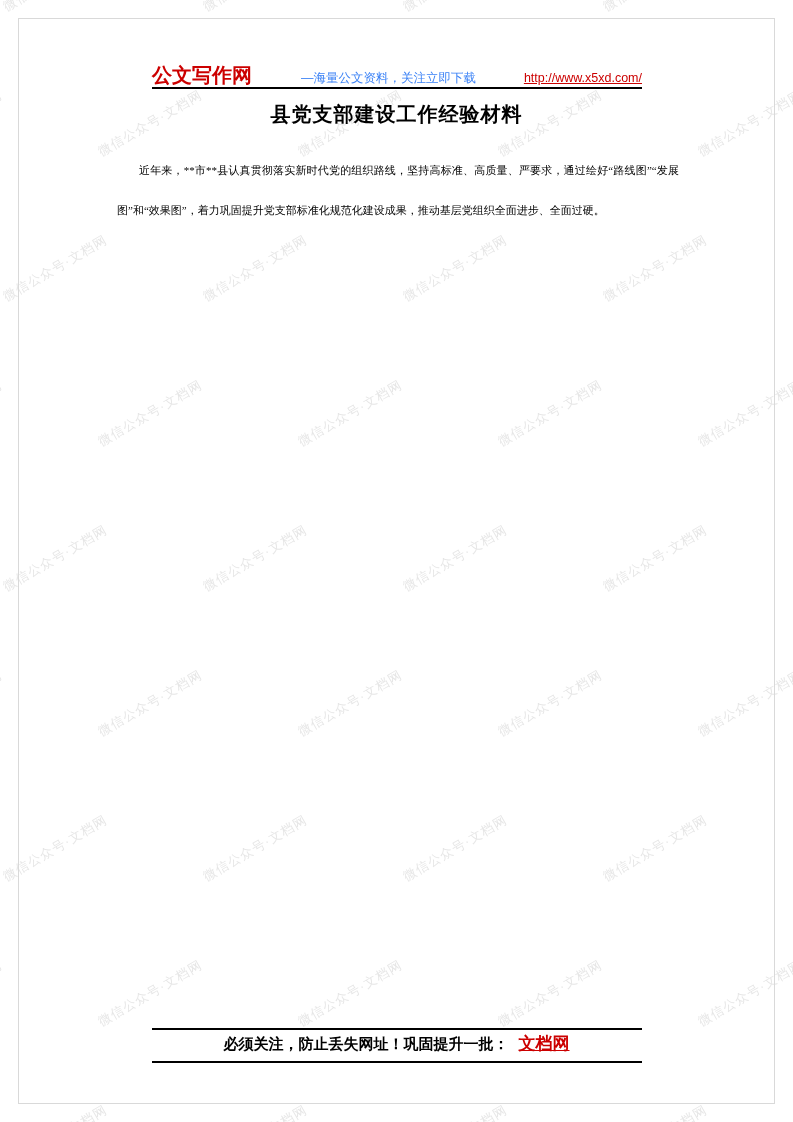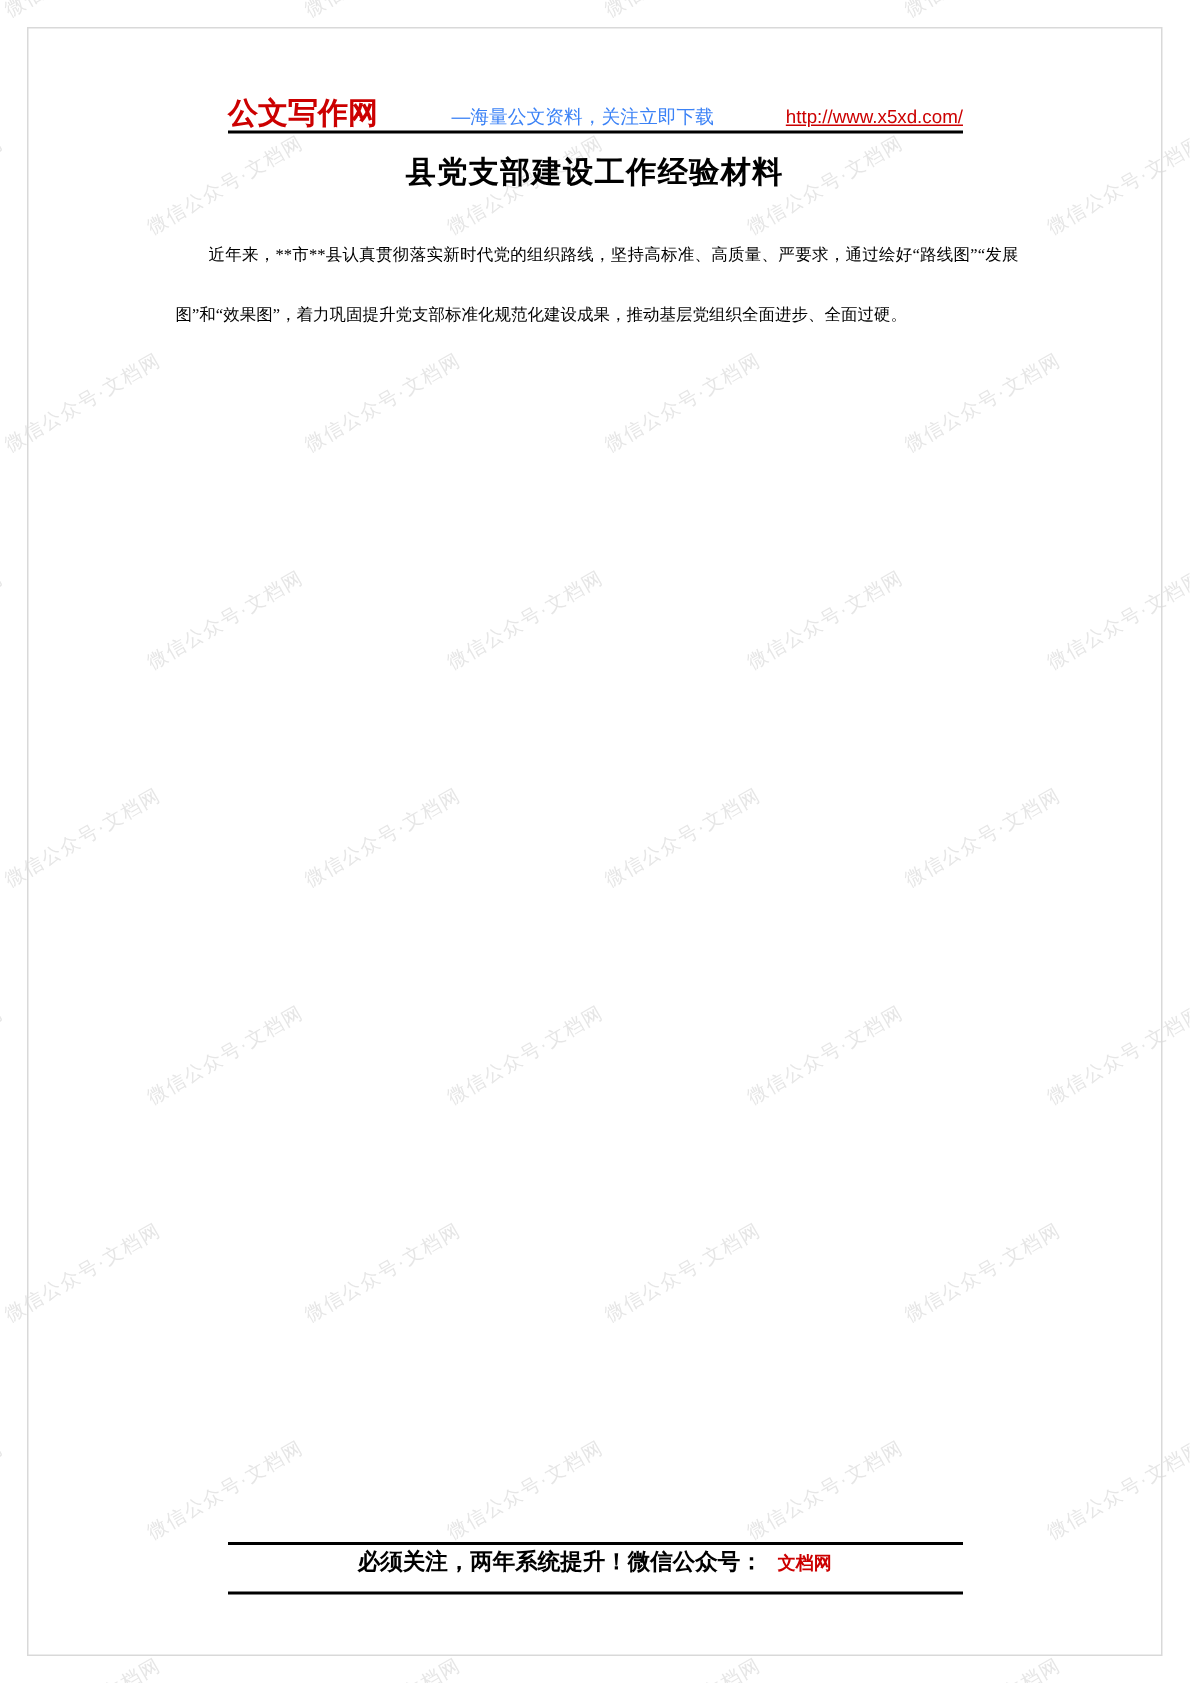--- a/index.html
+++ b/index.html
@@ -148,25 +148,26 @@
     text-align: center;
     white-space: nowrap;
   }
   .footer-text {
     font-size: 15px;
     font-weight: bold;
     color: #000000;
     font-family: "Liberation Sans", sans-serif;
   }
   .footer-brand {
-    font-size: 12px;
+    font-size: 17px;
     font-weight: bold;
     color: #cc0000;
     font-family: "Liberation Sans", sans-serif;
     margin-left: 6px;
+    text-decoration: underline;
   }
   .footer-rule2 {
     position: absolute;
     left: 152px;
     top: 1061px;
     width: 490px;
     height: 2px;
     background: #000000;
   }
 </style>
@@ -230,18 +231,18 @@
   <div class="header-rule"></div>
 
   <div class="doc-title">县党支部建设工作经验材料</div>
 
   <div class="body-text">
     <p class="para">近年来，**市**县认真贯彻落实新时代党的组织路线，坚持高标准、高质量、严要求，通过绘好“路线图”“发展图”和“效果图”，着力巩固提升党支部标准化规范化建设成果，推动基层党组织全面进步、全面过硬。</p>
   </div>
 
   <div class="footer-rule"></div>
   <div class="footer-band">
-    <span class="footer-text">必须关注，两年系统提升！微信公众号：</span>
+    <span class="footer-text">必须关注，防止丢失网址！巩固提升一批：</span>
     <span class="footer-brand">文档网</span>
   </div>
   <div class="footer-rule2"></div>
 
 </div>
 
 </body></html>

